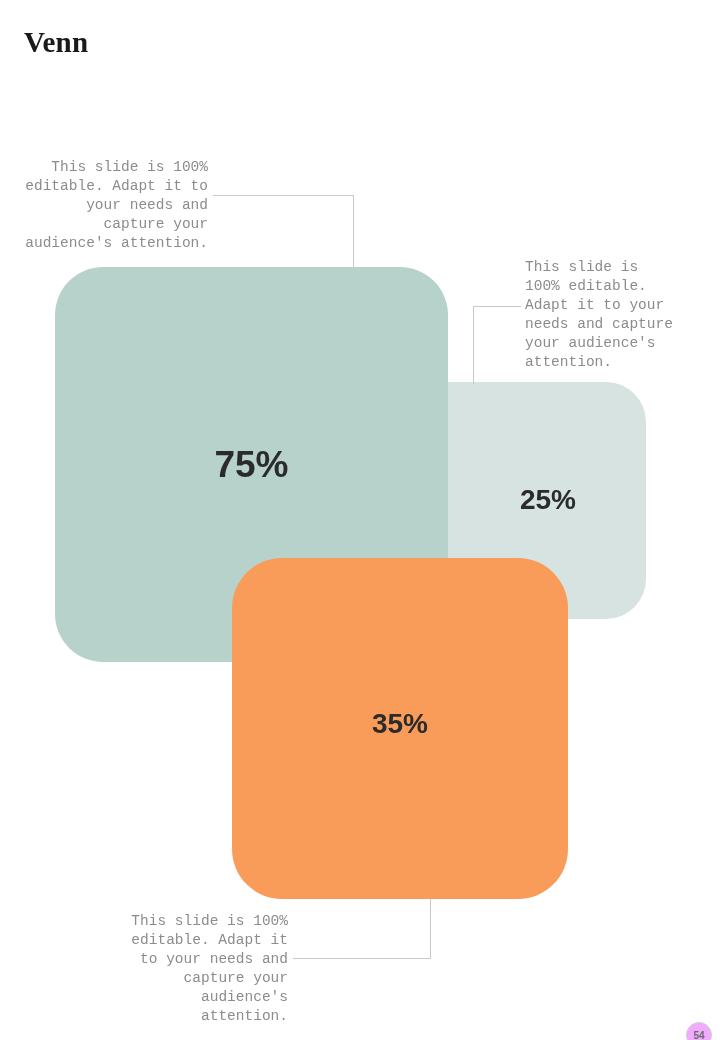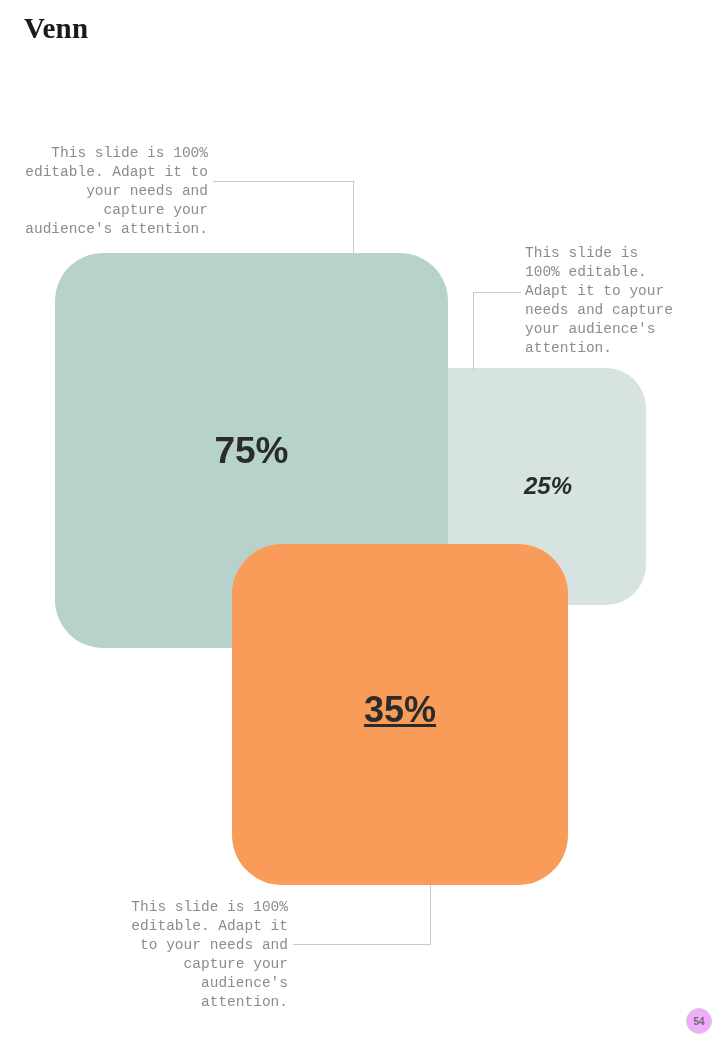--- a/index.html
+++ b/index.html
@@ -15,20 +15,21 @@
     font-family: "Liberation Sans", sans-serif;
     -webkit-font-smoothing: antialiased;
   }
 
   #slide {
     position: absolute;
     inset: 0;
     width: 720px;
     height: 912px;
     background: #ffffff;
+    margin-top: 14px;
   }
 
   
   #page-title {
     position: absolute;
     left: 24px;
     top: 10px;
     font-family: "Liberation Serif", serif;
     font-weight: bold;
     font-size: 29px;
@@ -83,31 +84,29 @@
     left: 55px;
     top: 424px;
     width: 393px;
     font-size: 37px;
     line-height: 54px;
   }
   #value-25 {
     left: 450px;
     top: 470px;
     width: 196px;
-    font-size: 24px;
+    font-size: 28px;
     line-height: 32px;
-    font-style: italic;
   }
   #value-35 {
     left: 232px;
     top: 692px;
     width: 336px;
-    font-size: 36px;
+    font-size: 28px;
     line-height: 36px;
-    text-decoration: underline;
   }
 
   
   .callout-text {
     position: absolute;
     font-family: Liberation Mono, monospace;
     font-size: 14.5px;
     line-height: 19px;
     color: #8c8c8c;
     z-index: 6;

